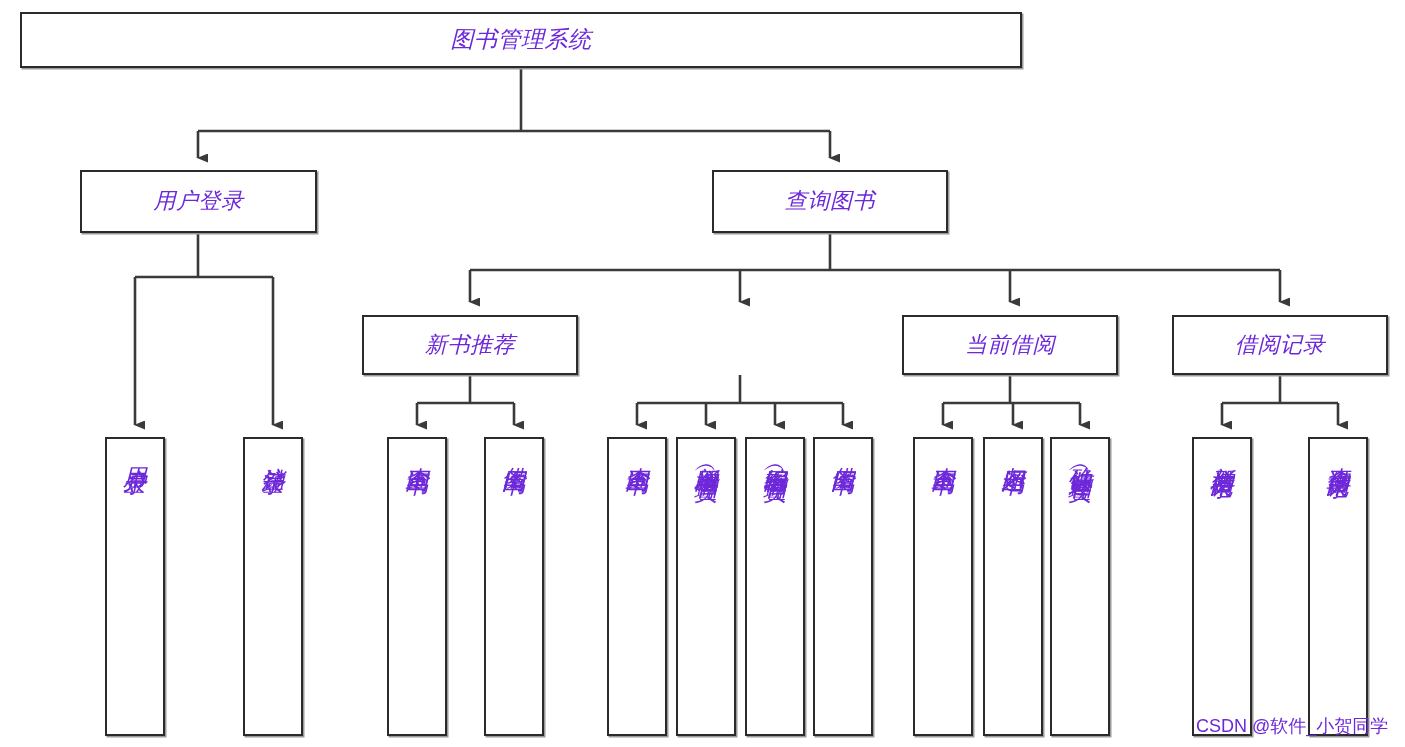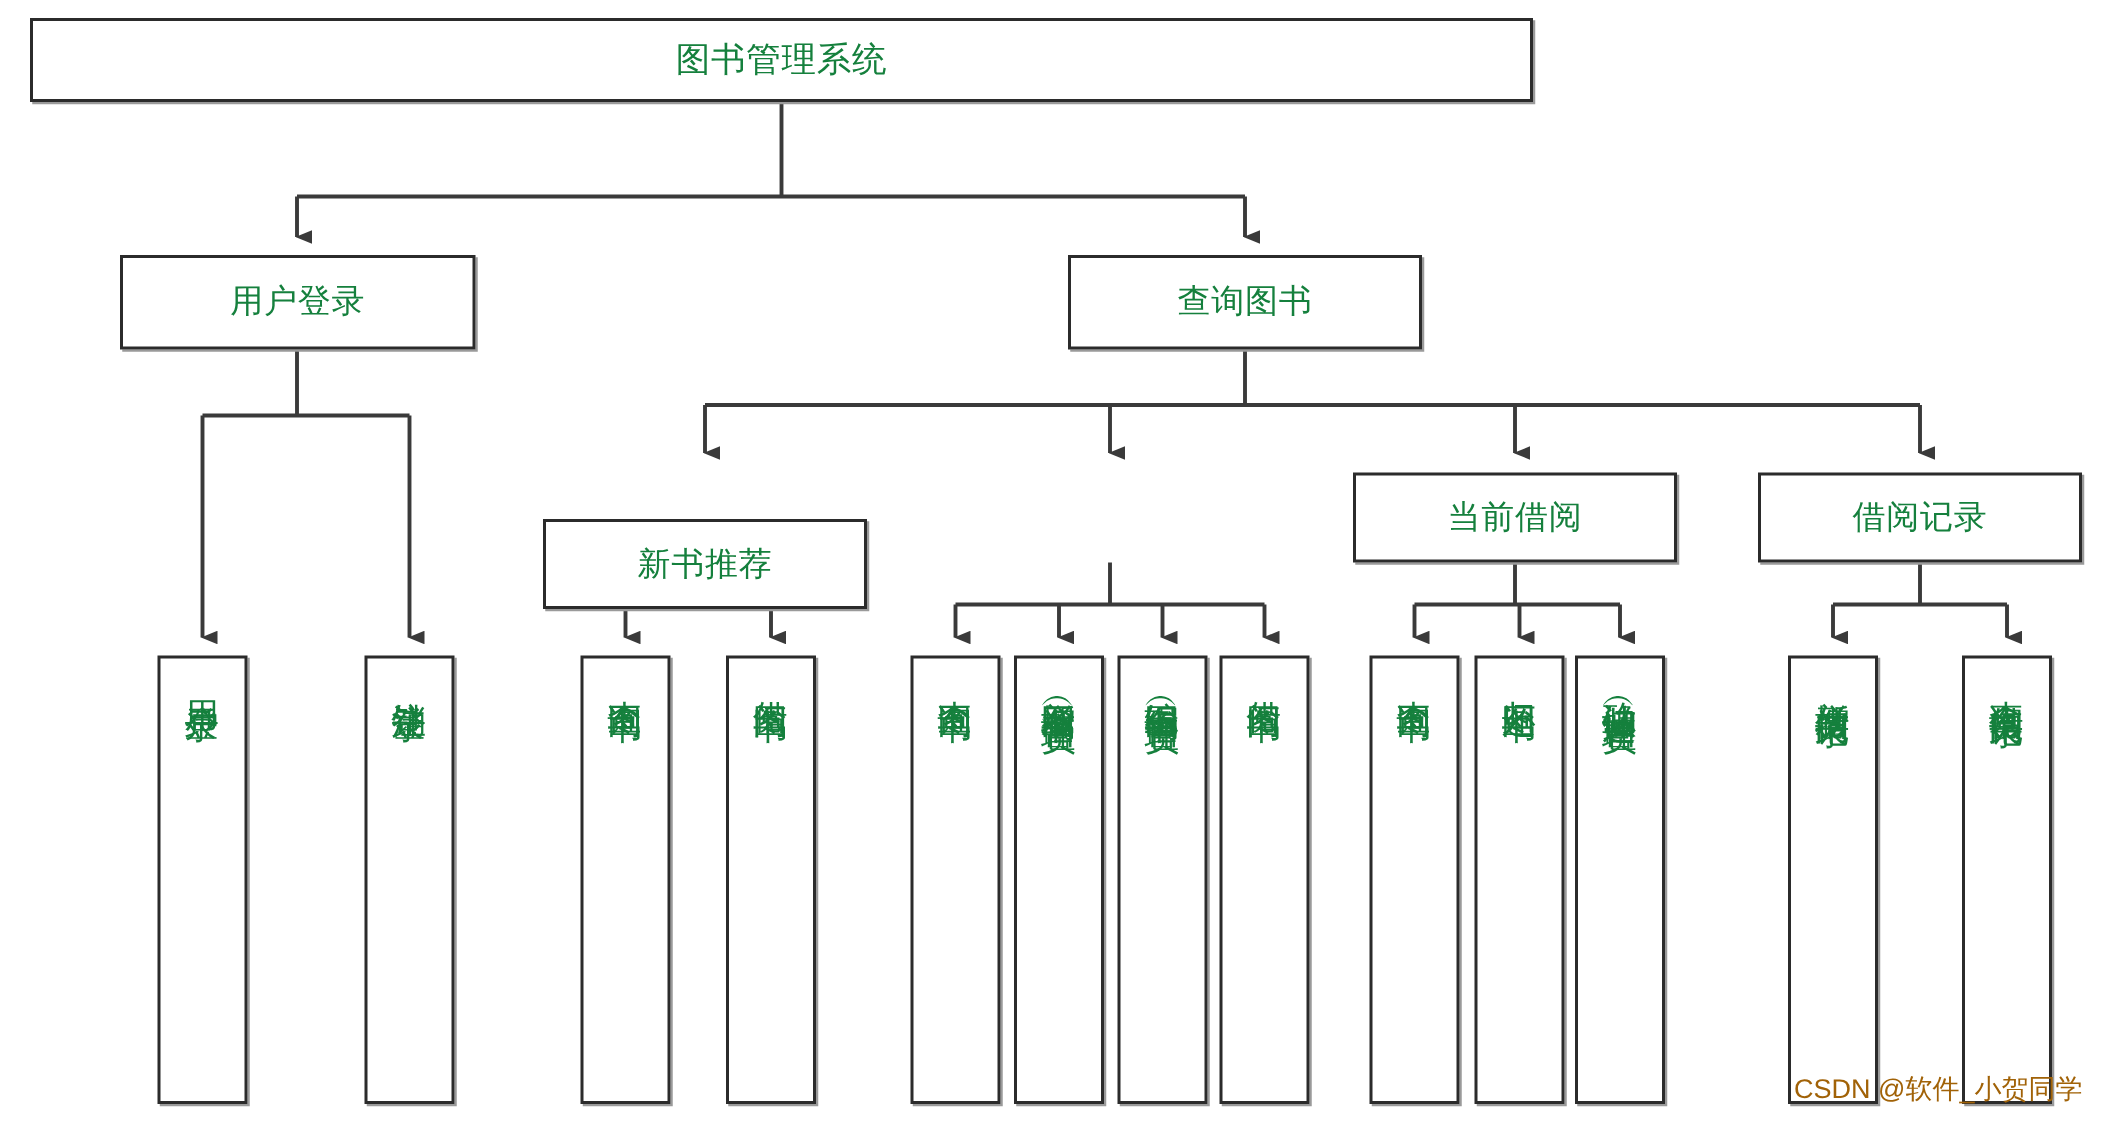--- a/index.html
+++ b/index.html
@@ -32,23 +32,24 @@
     background: #ffffff;
     border: 2px solid #2b2b2b;
     box-shadow: 1.5px 1.5px 0 0 #9a9a9a;
     display: flex;
     align-items: center;
     justify-content: center;
     color: #2f2f2f;
     z-index: 2;
   }
   .node-label {
-    color: #15803d;
+    color: #6d28d9;
     letter-spacing: 0.5px;
     white-space: nowrap;
+    font-style: italic;
   }
   
   .node.horiz .node-label {
     font-size: 22px;
     line-height: 1.1;
   }
   .node.root .node-label {
     font-size: 23px;
   }
   
@@ -61,21 +62,21 @@
     writing-mode: vertical-rl;
     text-orientation: upright;
     font-size: 23px;
     line-height: 1.05;
     letter-spacing: 2px;
     white-space: normal;
     max-height: 285px;
   }
   .watermark {
     position: absolute;
-    color: #a16207;
+    color: #6d28d9;
     font-size: 18px;
     white-space: nowrap;
     z-index: 5;
     font-family: "Liberation Sans", "DejaVu Sans", sans-serif;
   }
 </style>
 </head>
 <body>
 
 <div id="diagram-root">
@@ -135,21 +136,21 @@
   </div>
 
   <div class="node horiz" style="left:80px; top:170px; width:237px; height:63px;">
     <span class="node-label">用户登录</span>
   </div>
 
   <div class="node horiz" style="left:712px; top:170px; width:236px; height:63px;">
     <span class="node-label">查询图书</span>
   </div>
 
-  <div class="node horiz" style="left:362px; top:315px; width:216px; height:60px;margin-top:31px;">
+  <div class="node horiz" style="left:362px; top:315px; width:216px; height:60px;">
     <span class="node-label">新书推荐</span>
   </div>
 
 
   <div class="node horiz" style="left:1172px; top:315px; width:216px; height:60px;">
     <span class="node-label">借阅记录</span>
   </div>
 
   <div class="node horiz" style="left:902px; top:315px; width:216px; height:60px;">
     <span class="node-label">当前借阅</span>

